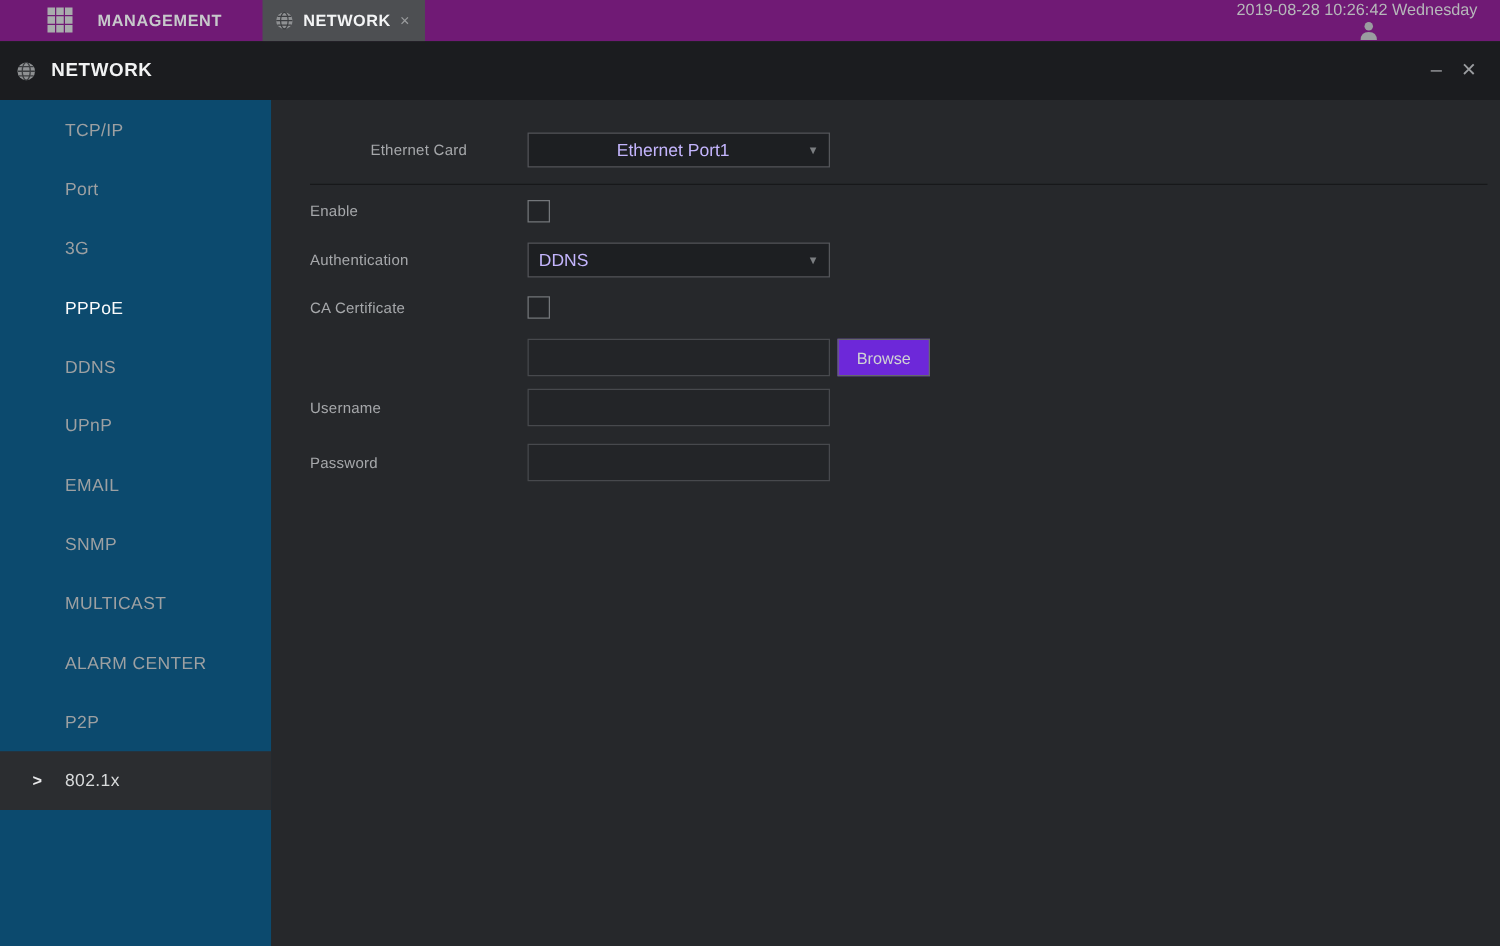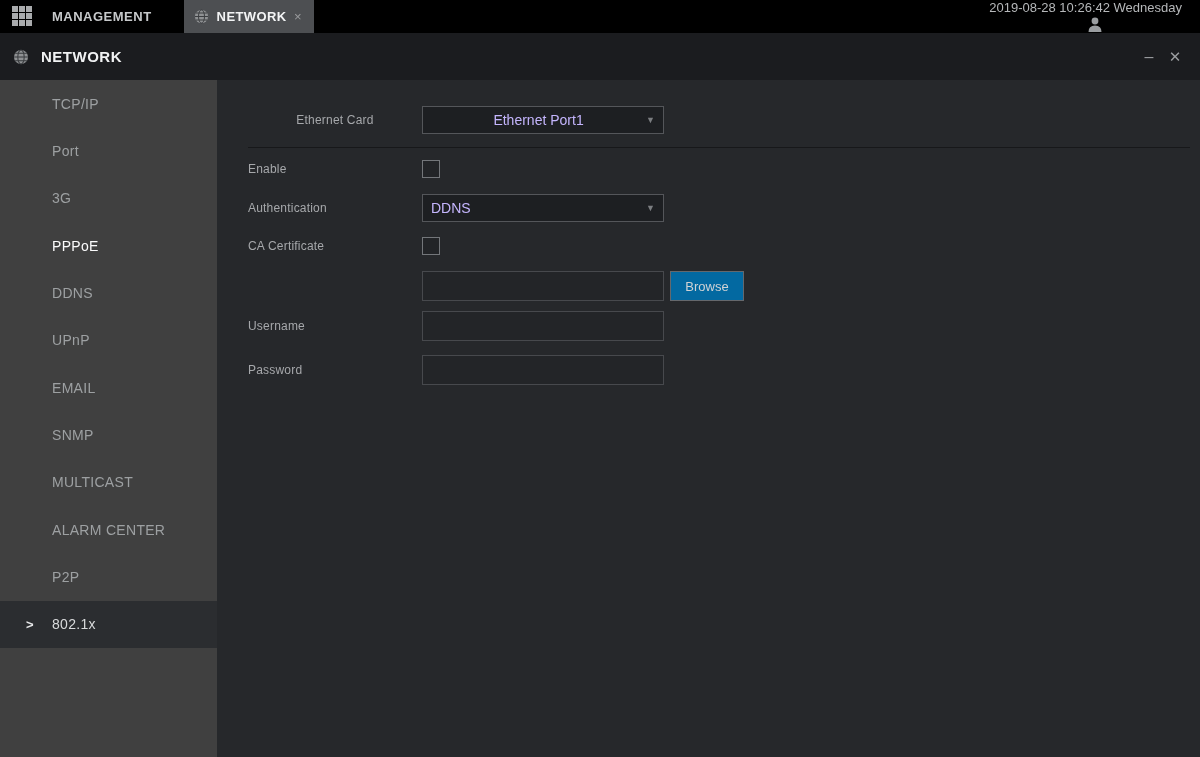--- a/index.html
+++ b/index.html
@@ -1,20 +1,20 @@
 <!DOCTYPE html>
 <html><head>
 <meta charset="utf-8">
 <style>
   html,body{margin:0;padding:0;background:#111;}
   *{box-sizing:border-box;font-family:"Liberation Sans","DejaVu Sans",sans-serif;}
   .app{width:1200px;height:757px;position:relative;overflow:hidden;background:#26282b;user-select:none;}
 
   
-  .topbar{height:33px;background:#000000;display:flex;align-items:stretch;position:relative;}
+  .topbar{height:33px;background:#701a75;display:flex;align-items:stretch;position:relative;padding-left:26px;}
   .grid-icon{width:22px;height:22px;margin:6px 0 0 12px;display:grid;grid-template-columns:repeat(3,6px);grid-template-rows:repeat(3,6px);gap:1px;}
   .grid-icon span{background:#a9abad;}
   .home-label{align-self:center;margin-left:18px;font-size:13px;font-weight:700;letter-spacing:.5px;color:#c7c9cb;}
   .tab{margin-left:32px;width:130px;background:#4d4f52;display:flex;align-items:center;padding:0 10px;cursor:default;}
   .tab .globe{margin-right:8px;}
   .tab-label{font-size:13px;font-weight:700;letter-spacing:.4px;color:#f3f4f5;flex:1;}
   .tab-close{color:#9a9c9e;font-size:13px;line-height:1;padding:2px;cursor:pointer;}
   .top-right{margin-left:auto;display:flex;align-items:center;height:100%;flex-direction:column;}
   .datetime{font-size:13px;color:#b6b8ba;margin-right:18px;}
   .vsep{width:1px;height:33px;background:#3a3c3f;}
@@ -24,38 +24,38 @@
   
   .win-header{height:47px;background:#1b1c1f;display:flex;align-items:center;position:relative;}
   .win-header .globe{margin-left:13px;}
   .win-title{margin-left:12px;font-size:15px;font-weight:700;letter-spacing:.5px;color:#f1f2f3;}
   .win-controls{margin-left:auto;display:flex;align-items:center;margin-right:12px;}
   .win-btn{color:#9b9da0;font-size:15px;width:26px;text-align:center;cursor:pointer;line-height:1;}
   .win-btn.min{font-size:16px;letter-spacing:0;}
 
   
   .body{display:flex;height:677px;}
-  .sidebar{width:217px;background:#404040;flex:none;display:flex;flex-direction:column;}
+  .sidebar{width:217px;background:#0c4a6e;flex:none;display:flex;flex-direction:column;}
   .side-item{height:47.35px;flex:none;display:flex;align-items:center;position:relative;cursor:pointer;}
   .side-arrow{position:absolute;left:26px;color:#e8e9ea;font-size:13px;font-weight:700;display:none;}
   .side-label{margin-left:52px;font-size:14px;color:#9da0a2;letter-spacing:.3px;}
   .side-item.highlight .side-label{color:#fbfbfc;}
   .side-item.selected{background:#2b2d30;}
   .side-item.selected .side-label{color:#d8dadb;}
   .side-item.selected .side-arrow{display:block;}
 
   .content{flex:1;background:#26282b;position:relative;}
   .row{display:flex;align-items:center;margin-left:31px;}
   .f-label{width:174px;font-size:12px;color:#a6a8ab;letter-spacing:.2px;flex:none;}
   .dropdown{width:242px;height:28px;background:#1d1f22;border:1px solid #54565a;display:flex;align-items:center;padding:0 8px;cursor:pointer;}
   .dd-value{flex:1;font-size:14px;color:#c4b5fd;}
   .dd-arrow{color:#7b7e81;font-size:9px;}
   .checkbox{width:18px;height:18px;border:1px solid #73767a;background:#222427;cursor:pointer;}
   .tinput{width:242px;height:30px;background:#232528;border:1px solid #47494d;color:#e8eaeb;font-size:14px;padding:0 8px;outline:none;}
-  .browse-btn{margin-left:6px;width:74px;height:30px;background:#0369a1;border:1px solid #65686c;color:#d0d2d4;font-size:13px;cursor:pointer;}
+  .browse-btn{margin-left:6px;width:74px;height:30px;background:#6d28d9;border:1px solid #65686c;color:#d0d2d4;font-size:13px;cursor:pointer;}
   .divider{height:1px;background:#17181a;margin:13px 10px 0 31px;}
 
   .r-eth{margin-top:26px;height:28px;text-align:center;}
   .r-enable{margin-top:12px;height:18px;}
   .r-auth{margin-top:16px;height:28px;}
   .r-ca{margin-top:15px;height:18px;}
   .r-file{margin-top:16px;height:30px;}
   .r-user{margin-top:10px;height:30px;}
   .r-pass{margin-top:14px;height:30px;align-items:center;}
   svg{display:block;}

